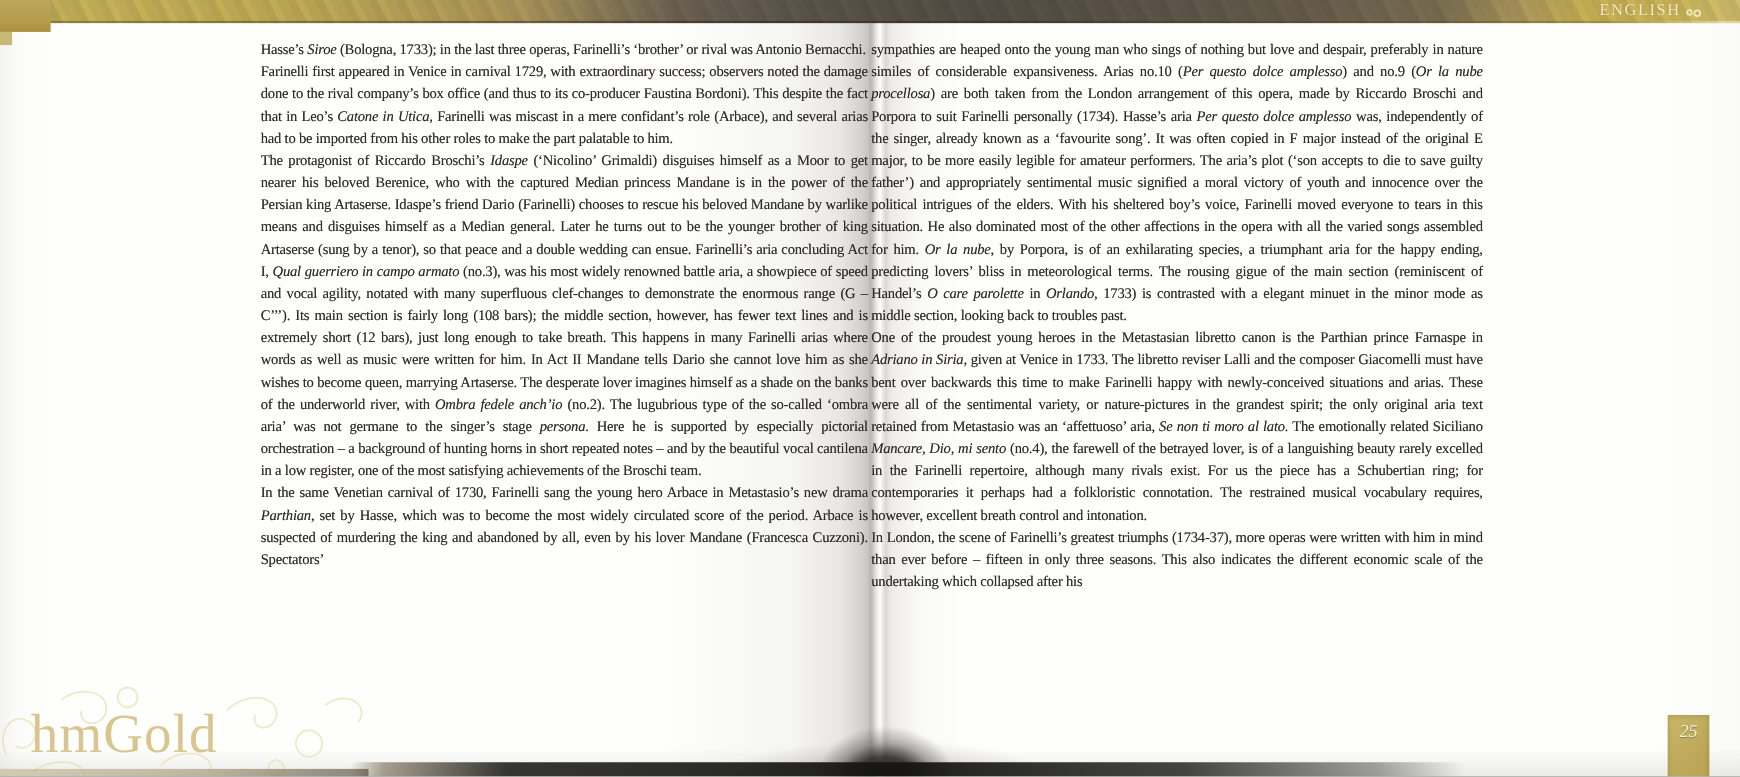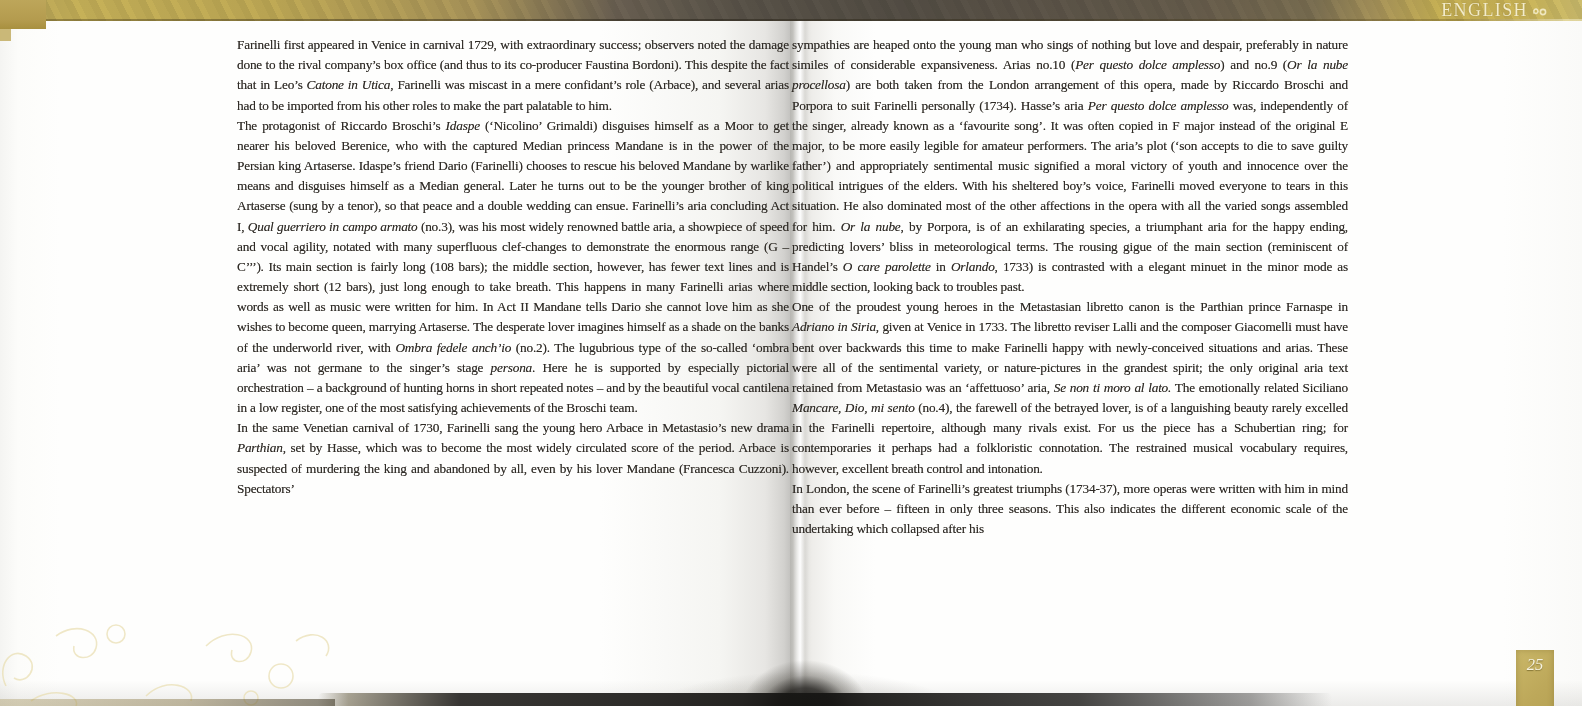--- a/index.html
+++ b/index.html
@@ -20,21 +20,21 @@
     background:linear-gradient(90deg,rgba(70,58,20,.35),rgba(40,35,25,.55) 45%,rgba(90,75,25,.3) 92%,rgba(245,238,200,.55) 99%);
   }
   .top-bar .mottle{
     position:absolute;inset:0;
     background:repeating-linear-gradient(63deg,rgba(0,0,0,.07) 0 7px,rgba(255,255,255,.05) 7px 13px,rgba(0,0,0,.04) 13px 22px);
     mix-blend-mode:multiply;
   }
   .english{
     position:absolute;top:0;right:34px;height:21px;z-index:7;
     display:flex;align-items:center;gap:4px;
-    color:#f3ecc9;font-size:18px;letter-spacing:1.4px;
+    color:#f3ecc9;font-size:15px;letter-spacing:1.4px;
     text-shadow:0 0 1px rgba(120,100,30,.6);
   }
   .fleuron-svg{display:block;opacity:.92;}
   .cover-tab-a{position:absolute;left:0;top:0;width:46px;height:29px;z-index:6;
     background:linear-gradient(180deg,#bda65a,#b49b4e 70%,#a8903f);}
   .cover-tab-b{position:absolute;left:0;top:29px;width:11px;height:12px;z-index:6;
     background:#c2ad62;opacity:.85;}
   
   .page-left{
     position:absolute;left:0;top:20px;width:790px;height:686px;z-index:1;
@@ -112,20 +112,21 @@
 </head>
 <body>
 
 <div class="scene">
 
   <div class="page-left"></div>
   <div class="page-right"></div>
   <div class="spine-fold"></div>
 
   <div class="text-col text-left">
+      <p><span>Hasse’s </span><i>Siroe</i><span> (Bologna, 1733); in the last three operas, Farinelli’s ‘brother’ or rival was Antonio Bernacchi.</span></p>
       <p><span>Farinelli first appeared in Venice in carnival 1729, with extraordinary success; observers noted the damage done to the rival company’s box office (and thus to its co-producer Faustina Bordoni). This despite the fact that in Leo’s </span><i>Catone in Utica</i><span>, Farinelli was miscast in a mere confidant’s role (Arbace), and several arias had to be imported from his other roles to make the part palatable to him.</span></p>
       <p><span>The protagonist of Riccardo Broschi’s </span><i>Idaspe</i><span> (‘Nicolino’ Grimaldi) disguises himself as a Moor to get nearer his beloved Berenice, who with the captured Median princess Mandane is in the power of the Persian king Artaserse. Idaspe’s friend Dario (Farinelli) chooses to rescue his beloved Mandane by warlike means and disguises himself as a Median general. Later he turns out to be the younger brother of king Artaserse (sung by a tenor), so that peace and a double wedding can ensue. Farinelli’s aria concluding Act I, </span><i>Qual guerriero in campo armato</i><span> (no.3), was his most widely renowned battle aria, a showpiece of speed and vocal agility, notated with many superfluous clef-changes to demonstrate the enormous range (G – C’’’). Its main section is fairly long (108 bars); the middle section, however, has fewer text lines and is extremely short (12 bars), just long enough to take breath. This happens in many Farinelli arias where words as well as music were written for him. In Act II Mandane tells Dario she cannot love him as she wishes to become queen, marrying Artaserse. The desperate lover imagines himself as a shade on the banks of the underworld river, with </span><i>Ombra fedele anch’io</i><span> (no.2). The lugubrious type of the so-called ‘ombra aria’ was not germane to the singer’s stage </span><i>persona</i><span>. Here he is supported by especially pictorial orchestration – a background of hunting horns in short repeated notes – and by the beautiful vocal cantilena in a low register, one of the most satisfying achievements of the Broschi team.</span></p>
       <p><span>In the same Venetian carnival of 1730, Farinelli sang the young hero Arbace in Metastasio’s new drama </span><i>Parthian</i><span>, set by Hasse, which was to become the most widely circulated score of the period. Arbace is suspected of murdering the king and abandoned by all, even by his lover Mandane (Francesca Cuzzoni). Spectators’</span></p>
     </div>
   <div class="text-col text-right">
       <p><span>sympathies are heaped onto the young man who sings of nothing but love and despair, preferably in nature similes of considerable expansiveness. Arias no.10 (</span><i>Per questo dolce amplesso</i><span>) and no.9 (</span><i>Or la nube procellosa</i><span>) are both taken from the London arrangement of this opera, made by Riccardo Broschi and Porpora to suit Farinelli personally (1734). Hasse’s aria </span><i>Per questo dolce amplesso</i><span> was, independently of the singer, already known as a ‘favourite song’. It was often copied in F major instead of the original E major, to be more easily legible for amateur performers. The aria’s plot (‘son accepts to die to save guilty father’) and appropriately sentimental music signified a moral victory of youth and innocence over the political intrigues of the elders. With his sheltered boy’s voice, Farinelli moved everyone to tears in this situation. He also dominated most of the other affections in the opera with all the varied songs assembled for him. </span><i>Or la nube</i><span>, by Porpora, is of an exhilarating species, a triumphant aria for the happy ending, predicting lovers’ bliss in meteorological terms. The rousing gigue of the main section (reminiscent of Handel’s </span><i>O care parolette</i><span> in </span><i>Orlando</i><span>, 1733) is contrasted with a elegant minuet in the minor mode as middle section, looking back to troubles past.</span></p>
       <p><span>One of the proudest young heroes in the Metastasian libretto canon is the Parthian prince Farnaspe in </span><i>Adriano in Siria</i><span>, given at Venice in 1733. The libretto reviser Lalli and the composer Giacomelli must have bent over backwards this time to make Farinelli happy with newly-conceived situations and arias. These were all of the sentimental variety, or nature-pictures in the grandest spirit; the only original aria text retained from Metastasio was an ‘affettuoso’ aria, </span><i>Se non ti moro al lato.</i><span> The emotionally related Siciliano </span><i>Mancare, Dio, mi sento</i><span> (no.4), the farewell of the betrayed lover, is of a languishing beauty rarely excelled in the Farinelli repertoire, although many rivals exist. For us the piece has a Schubertian ring; for contemporaries it perhaps had a folkloristic connotation. The restrained musical vocabulary requires, however, excellent breath control and intonation.</span></p>
       <p><span>In London, the scene of Farinelli’s greatest triumphs (1734-37), more operas were written with him in mind than ever before – fifteen in only three seasons. This also indicates the different economic scale of the undertaking which collapsed after his</span></p>
     </div>
 
@@ -155,19 +156,20 @@
         <path d="M60 20 C80 5 105 15 100 32 C96 46 75 44 78 30"></path>
         <circle cx="120" cy="18" r="9"></circle>
         <path d="M150 80 C170 60 200 70 195 85"></path>
         <path d="M210 30 C230 10 260 18 255 36 C251 50 232 48 236 34"></path>
         <circle cx="285" cy="60" r="12"></circle>
         <path d="M300 25 C320 10 340 25 330 40"></path>
         <path d="M35 85 C55 70 85 78 80 90"></path>
         <circle cx="255" cy="82" r="7"></circle>
       </g>
     </svg>
+    <span class="brand">hmGold</span>
   </div>
 
   <div class="page-tab">
     <span class="num">25</span>
   </div>
 
 </div>
 
 </body></html>

